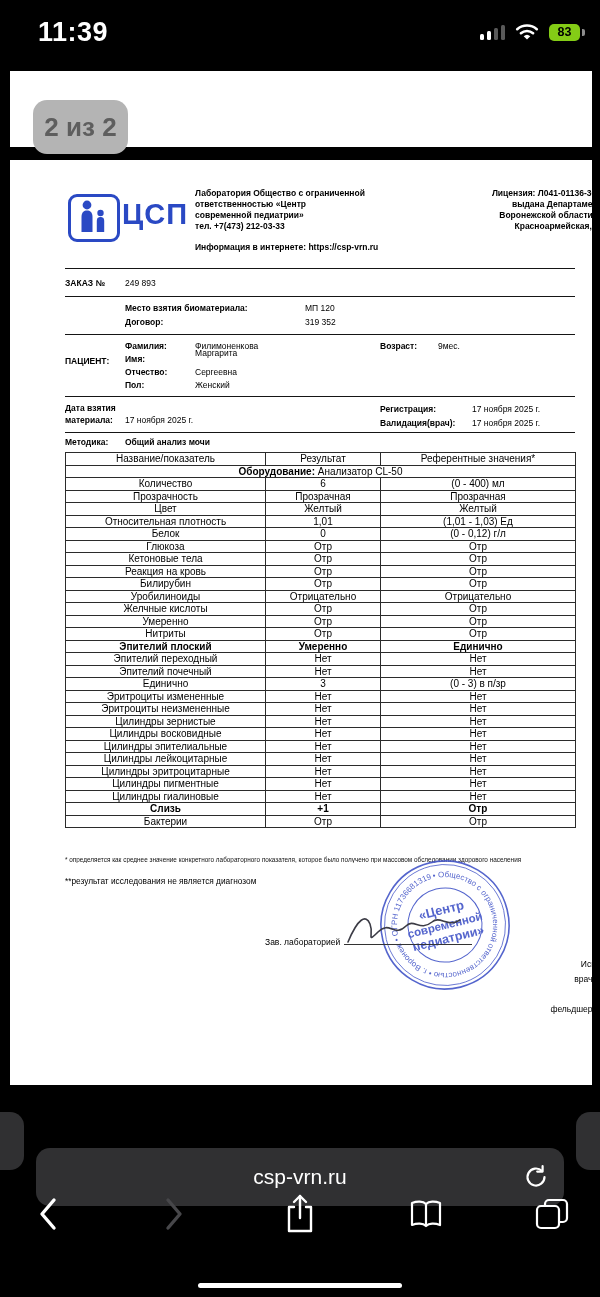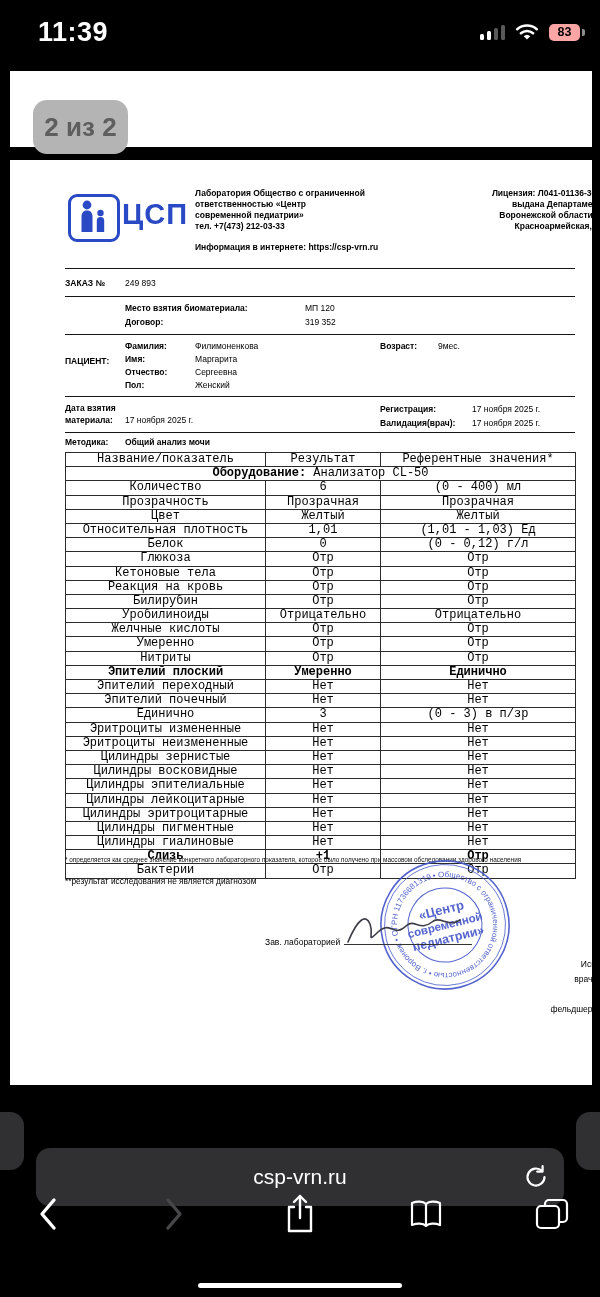--- a/index.html
+++ b/index.html
@@ -6,21 +6,21 @@
   body{width:600px;height:1297px;background:#000;position:relative;overflow:hidden;
        font-family:"Liberation Sans",sans-serif;}
 
   
   .statusbar{position:absolute;left:0;top:0;width:600px;height:71px;background:#000;}
   .sb-time{position:absolute;left:38px;top:17px;color:#fff;font-size:27px;font-weight:bold;letter-spacing:.5px;}
   .sb-icons{position:absolute;right:20px;top:23px;display:flex;align-items:center;gap:10px;height:18px;}
   .sig{display:flex;align-items:flex-end;gap:2.5px;height:16px;}
   .sig i{display:block;width:4.5px;border-radius:1.5px;background:#fff;}
   .sig i.dim{opacity:.35;}
-  .batt{position:relative;width:31px;height:17px;background:#fca5a5;border-radius:5px;color:#000;
+  .batt{position:relative;width:31px;height:17px;background:#84cc16;border-radius:5px;color:#000;
         font-size:12.5px;font-weight:bold;text-align:center;line-height:17px;}
   .batt:after{content:"";position:absolute;right:-4.5px;top:5px;width:2.5px;height:7px;
         background:rgba(255,255,255,.55);border-radius:0 2px 2px 0;}
 
   
   .viewer{position:absolute;left:0;top:71px;width:600px;height:1029px;background:#000;}
   .page1{position:absolute;left:10px;top:0;width:582px;height:76px;background:#fff;}
   .pagebadge{position:absolute;left:33px;top:29px;width:95px;height:54px;background:#b4b4b4;
         border-radius:14px;color:#5e5e5e;font-size:26px;font-weight:bold;
         display:flex;align-items:center;justify-content:center;z-index:5;}
@@ -32,21 +32,21 @@
 
   
   .logo-box{position:absolute;left:58px;top:34px;width:46px;height:42px;border:3px solid #2a49c4;border-radius:9px;}
   .logo-txt{position:absolute;left:112px;top:38px;font-size:29px;font-weight:bold;color:#2a49c4;letter-spacing:1px;}
   .org{position:absolute;left:185px;top:28px;width:215px;font-weight:bold;line-height:11px;}
   .info-line{position:absolute;left:185px;top:82px;font-weight:bold;}
   .license{position:absolute;left:440px;top:28px;width:205px;text-align:right;font-weight:bold;line-height:11px;white-space:nowrap;}
 
   
   table.res{position:absolute;left:55px;top:292px;width:510px;border-collapse:collapse;table-layout:fixed;
-        font-size:12px;font-family:Liberation Mono, monospace;}
+        font-size:10px;font-family:Liberation Sans, sans-serif;}
   table.res td,table.res th{border:1px solid #2b2b2b;padding:0 2px;text-align:center;height:11.5px;
         line-height:1.1;overflow:hidden;white-space:nowrap;font-weight:normal;}
   table.res tr.bold td{font-weight:bold;}
   td.eq{text-align:left;padding-left:3px;}
 
   .footnote1{position:absolute;left:55px;top:696px;width:512px;font-size:6.4px;color:#111;white-space:nowrap;overflow:hidden;}
   .footnote2{position:absolute;left:55px;top:716px;font-size:8.3px;}
 
   .stamp{position:absolute;left:368px;top:698px;width:134px;height:134px;transform:rotate(-14deg);opacity:.92;}
   .zav{position:absolute;left:255px;top:776px;font-size:8.5px;white-space:nowrap;}
@@ -130,21 +130,21 @@
     <span class="abs" style="left:295px;top:143px">МП 120</span>
     <span class="abs b" style="left:115px;top:157px">Договор:</span>
     <span class="abs" style="left:295px;top:157px">319 352</span>
 
     <div class="rule" style="top:174px"></div>
 
     <span class="abs b" style="left:55px;top:196px">ПАЦИЕНТ:</span>
     <span class="abs b" style="left:115px;top:181px">Фамилия:</span>
     <span class="abs" style="left:185px;top:181px">Филимоненкова</span>
     <span class="abs b" style="left:115px;top:194px">Имя:</span>
-    <span class="abs" style="left:185px;top:194px">Маргарита</span>
+    <span class="abs" style="left:185px;top:188px">Маргарита</span>
     <span class="abs b" style="left:115px;top:207px">Отчество:</span>
     <span class="abs" style="left:185px;top:207px">Сергеевна</span>
     <span class="abs b" style="left:115px;top:220px">Пол:</span>
     <span class="abs" style="left:185px;top:220px">Женский</span>
     <span class="abs b" style="left:370px;top:181px">Возраст:</span>
     <span class="abs" style="left:428px;top:181px">9мес.</span>
 
     <div class="rule" style="top:236px"></div>
 
     <span class="abs b" style="left:55px;top:243px">Дата взятия</span>

